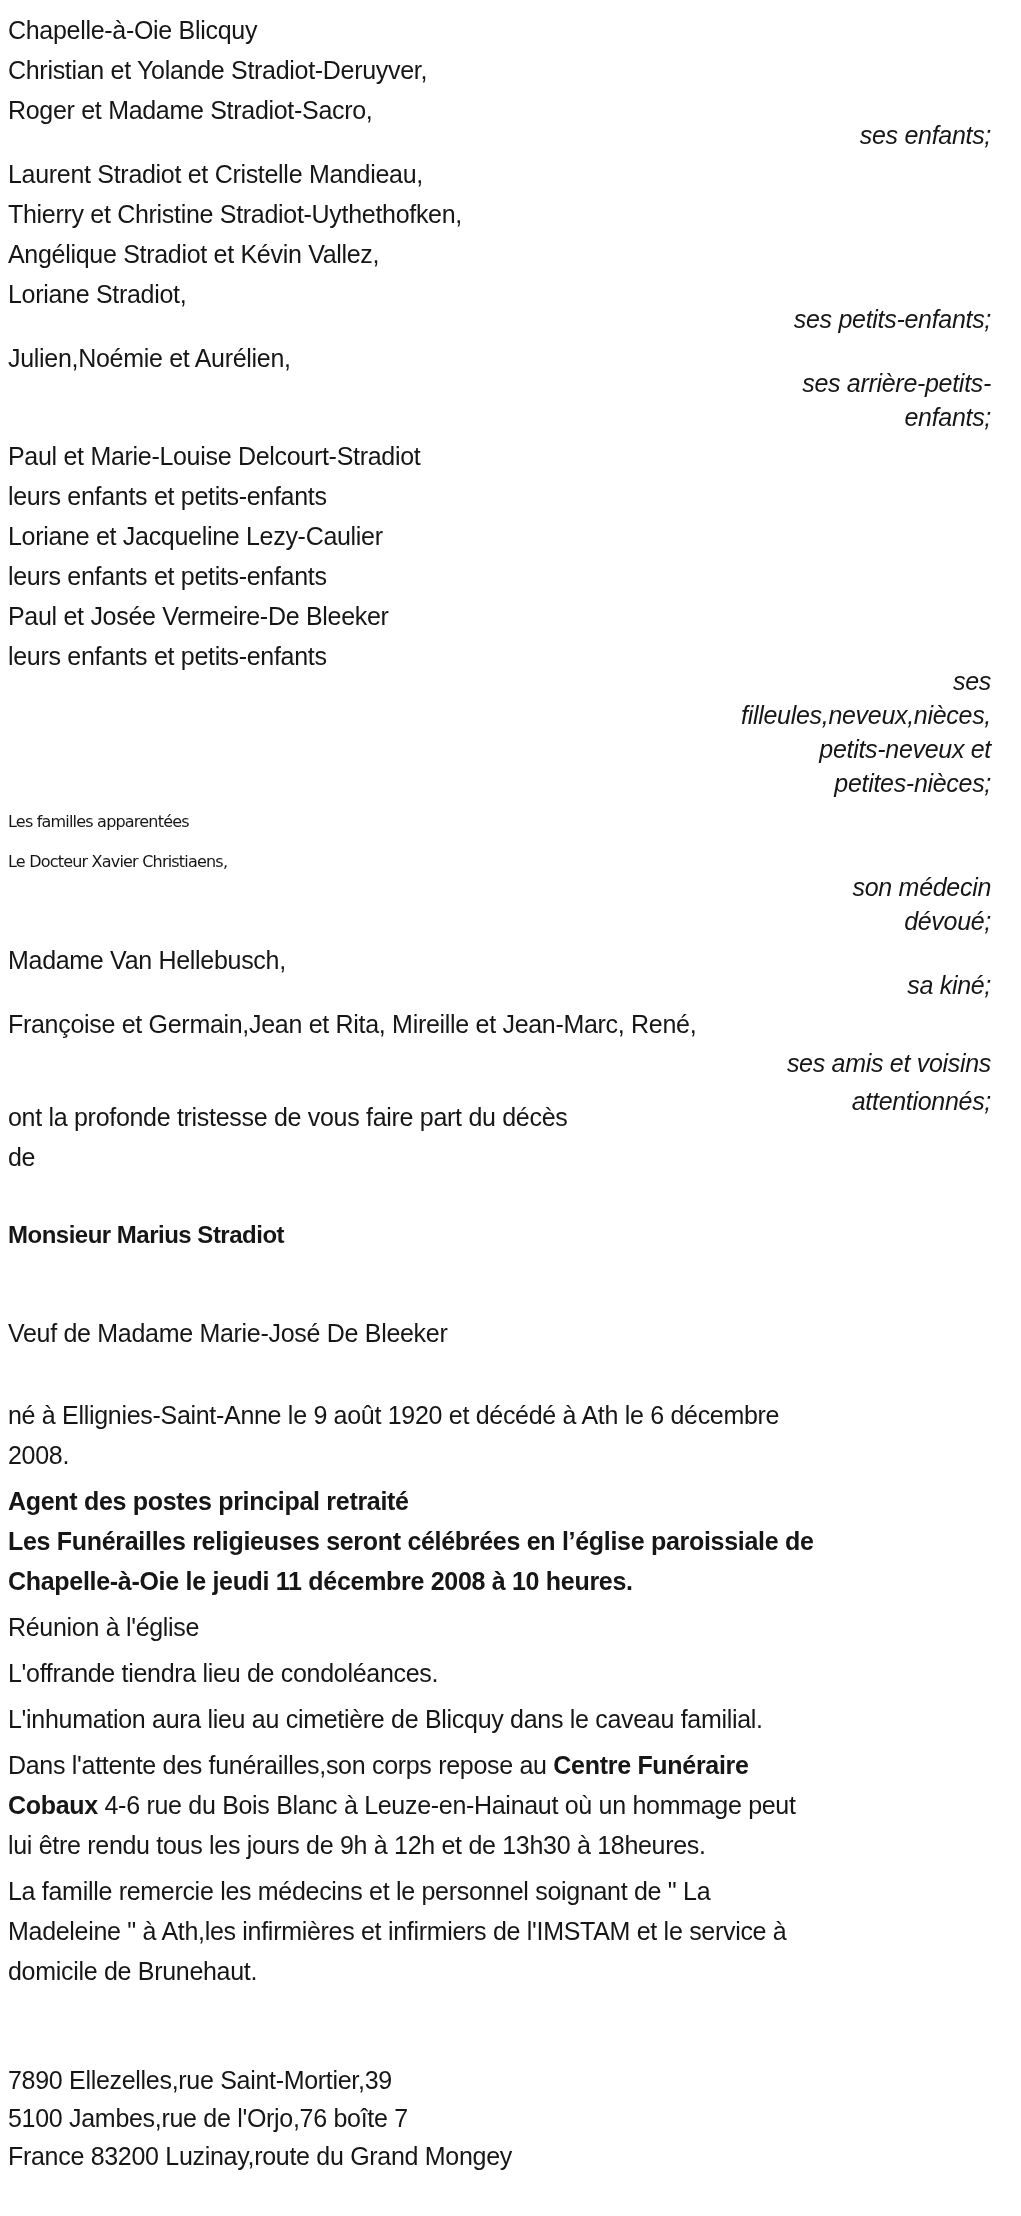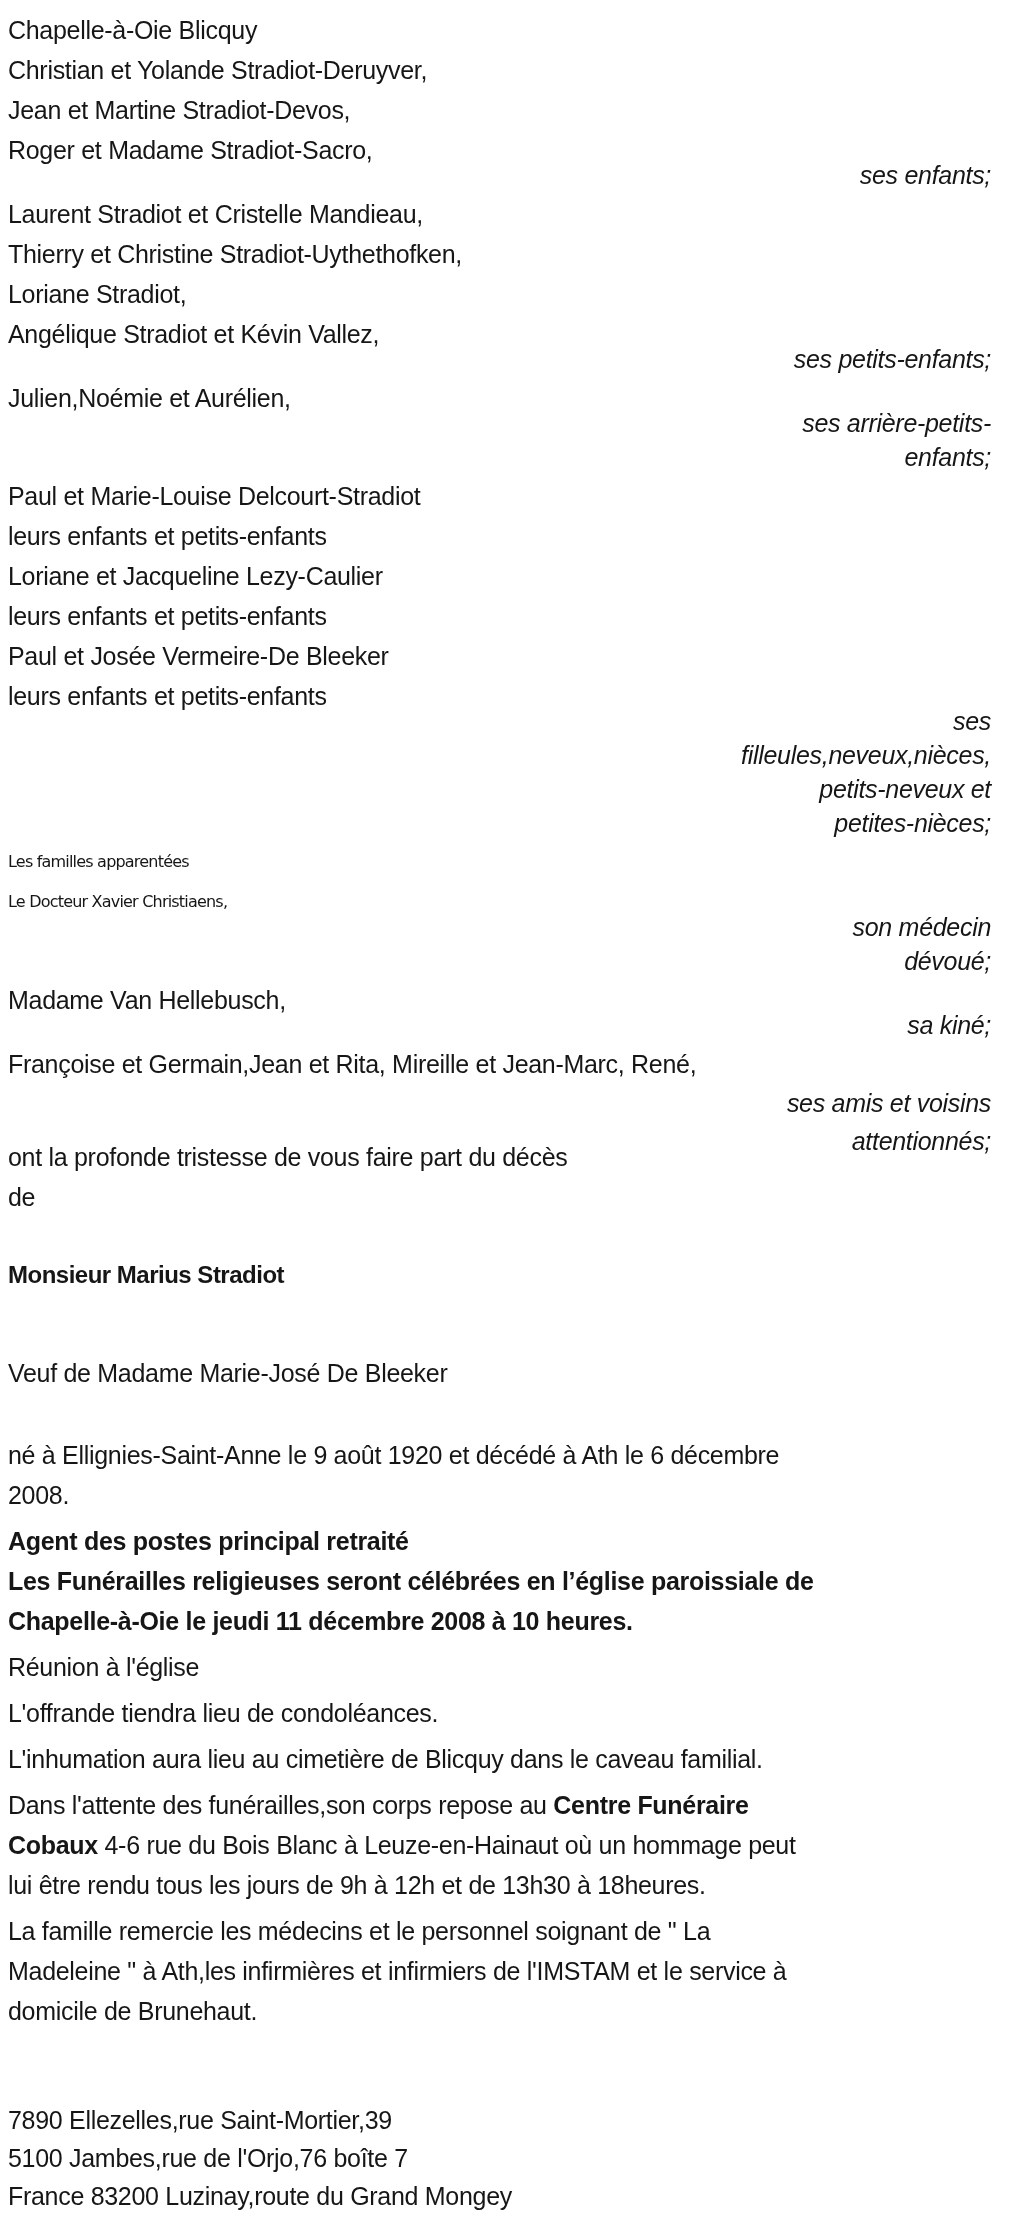--- a/index.html
+++ b/index.html
@@ -52,30 +52,29 @@
   .addr { line-height: 38px; white-space: nowrap; }
 </style>
 </head>
 <body>
 
 <div class="page">
 
   <div>
     <div class="line">Chapelle-à-Oie Blicquy</div>
     <div class="line">Christian et Yolande Stradiot-Deruyver,</div>
-    <div class="line">Jean et Martine Stradiot-Devos,</div>
     <div class="line">Roger et Madame Stradiot-Sacro,</div>
     <div class="label">ses enfants;</div>
   </div>
 
   <div>
     <div class="line">Laurent Stradiot et Cristelle Mandieau,</div>
     <div class="line">Thierry et Christine Stradiot-Uythethofken,</div>
+    <div class="line">Angélique Stradiot et Kévin Vallez,</div>
     <div class="line">Loriane Stradiot,</div>
-    <div class="line">Angélique Stradiot et Kévin Vallez,</div>
     <div class="label">ses petits-enfants;</div>
   </div>
 
   <div>
     <div class="line">Julien,Noémie et Aurélien,</div>
     <div class="label">ses arrière-petits-
 enfants;</div>
   </div>
 
   <div>

